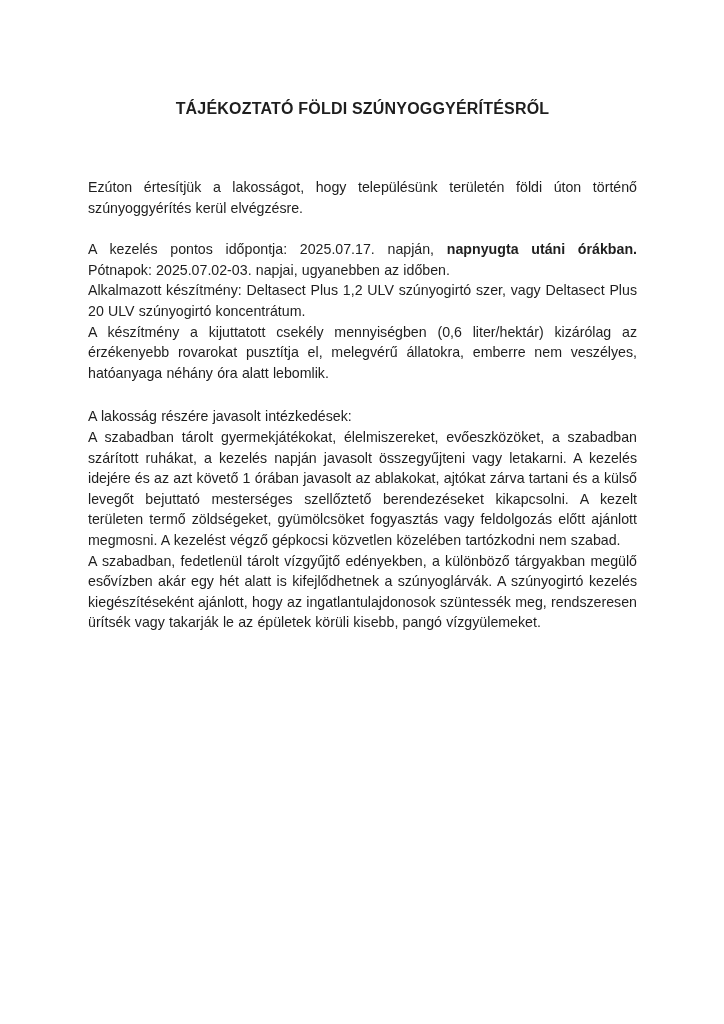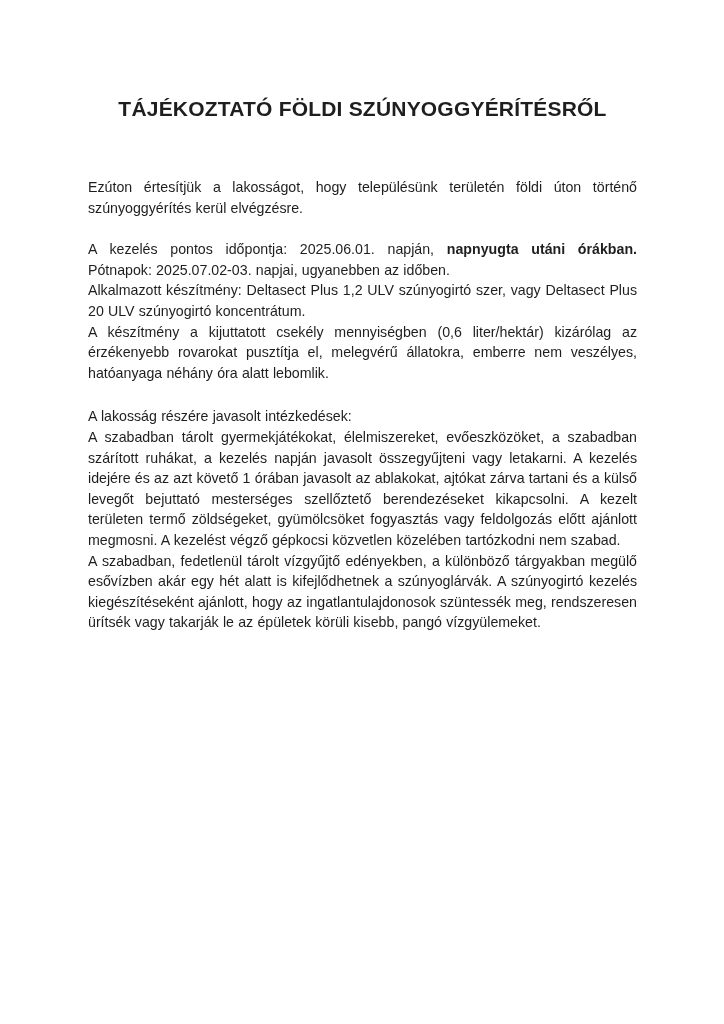--- a/index.html
+++ b/index.html
@@ -16,21 +16,21 @@
   .page {
     box-sizing: border-box;
     width: 724px;
     height: 1024px;
     background: #ffffff;
     padding: 97px 87px 0 88px;
     overflow: hidden;
   }
   .title {
     margin: 0;
-    font-size: 21px;
+    font-size: 16px;
     line-height: 24px;
     font-weight: bold;
     text-align: center;
     letter-spacing: 0.2px;
   }
   .para {
     margin: 0;
     font-size: 14.2px;
     line-height: 20.6px;
     text-align: justify;
@@ -44,21 +44,21 @@
 </style>
 </head>
 <body>
 
 <div class="page">
 
   <h1 class="title">TÁJÉKOZTATÓ FÖLDI SZÚNYOGGYÉRÍTÉSRŐL</h1>
 
   <p class="para intro">Ezúton értesítjük a lakosságot, hogy településünk területén földi úton történő szúnyoggyérítés kerül elvégzésre.</p>
 
-  <p class="para schedule"><span>A kezelés pontos időpontja: 2025.06.01. napján, </span><strong>napnyugta utáni órákban.</strong><span> Pótnapok: 2025.07.02-03. napjai, ugyanebben az időben.</span></p>
+  <p class="para schedule"><span>A kezelés pontos időpontja: 2025.07.17. napján, </span><strong>napnyugta utáni órákban.</strong><span> Pótnapok: 2025.07.02-03. napjai, ugyanebben az időben.</span></p>
 
   <div class="product">
     <p class="para">Alkalmazott készítmény: Deltasect Plus 1,2 ULV szúnyogirtó szer, vagy Deltasect Plus 20 ULV szúnyogirtó koncentrátum.</p>
     <p class="para">A készítmény a kijuttatott csekély mennyiségben (0,6 liter/hektár) kizárólag az érzékenyebb rovarokat pusztítja el, melegvérű állatokra, emberre nem veszélyes, hatóanyaga néhány óra alatt lebomlik.</p>
   </div>
 
   <div class="recommendations">
     <p class="para">A lakosság részére javasolt intézkedések:</p>
     <p class="para">A szabadban tárolt gyermekjátékokat, élelmiszereket, evőeszközöket, a szabadban szárított ruhákat, a kezelés napján javasolt összegyűjteni vagy letakarni. A kezelés idejére és az azt követő 1 órában javasolt az ablakokat, ajtókat zárva tartani és a külső levegőt bejuttató mesterséges szellőztető berendezéseket kikapcsolni. A kezelt területen termő zöldségeket, gyümölcsöket fogyasztás vagy feldolgozás előtt ajánlott megmosni. A kezelést végző gépkocsi közvetlen közelében tartózkodni nem szabad.</p>
     <p class="para">A szabadban, fedetlenül tárolt vízgyűjtő edényekben, a különböző tárgyakban megülő esővízben akár egy hét alatt is kifejlődhetnek a szúnyoglárvák. A szúnyogirtó kezelés kiegészítéseként ajánlott, hogy az ingatlantulajdonosok szüntessék meg, rendszeresen ürítsék vagy takarják le az épületek körüli kisebb, pangó vízgyülemeket.</p>

